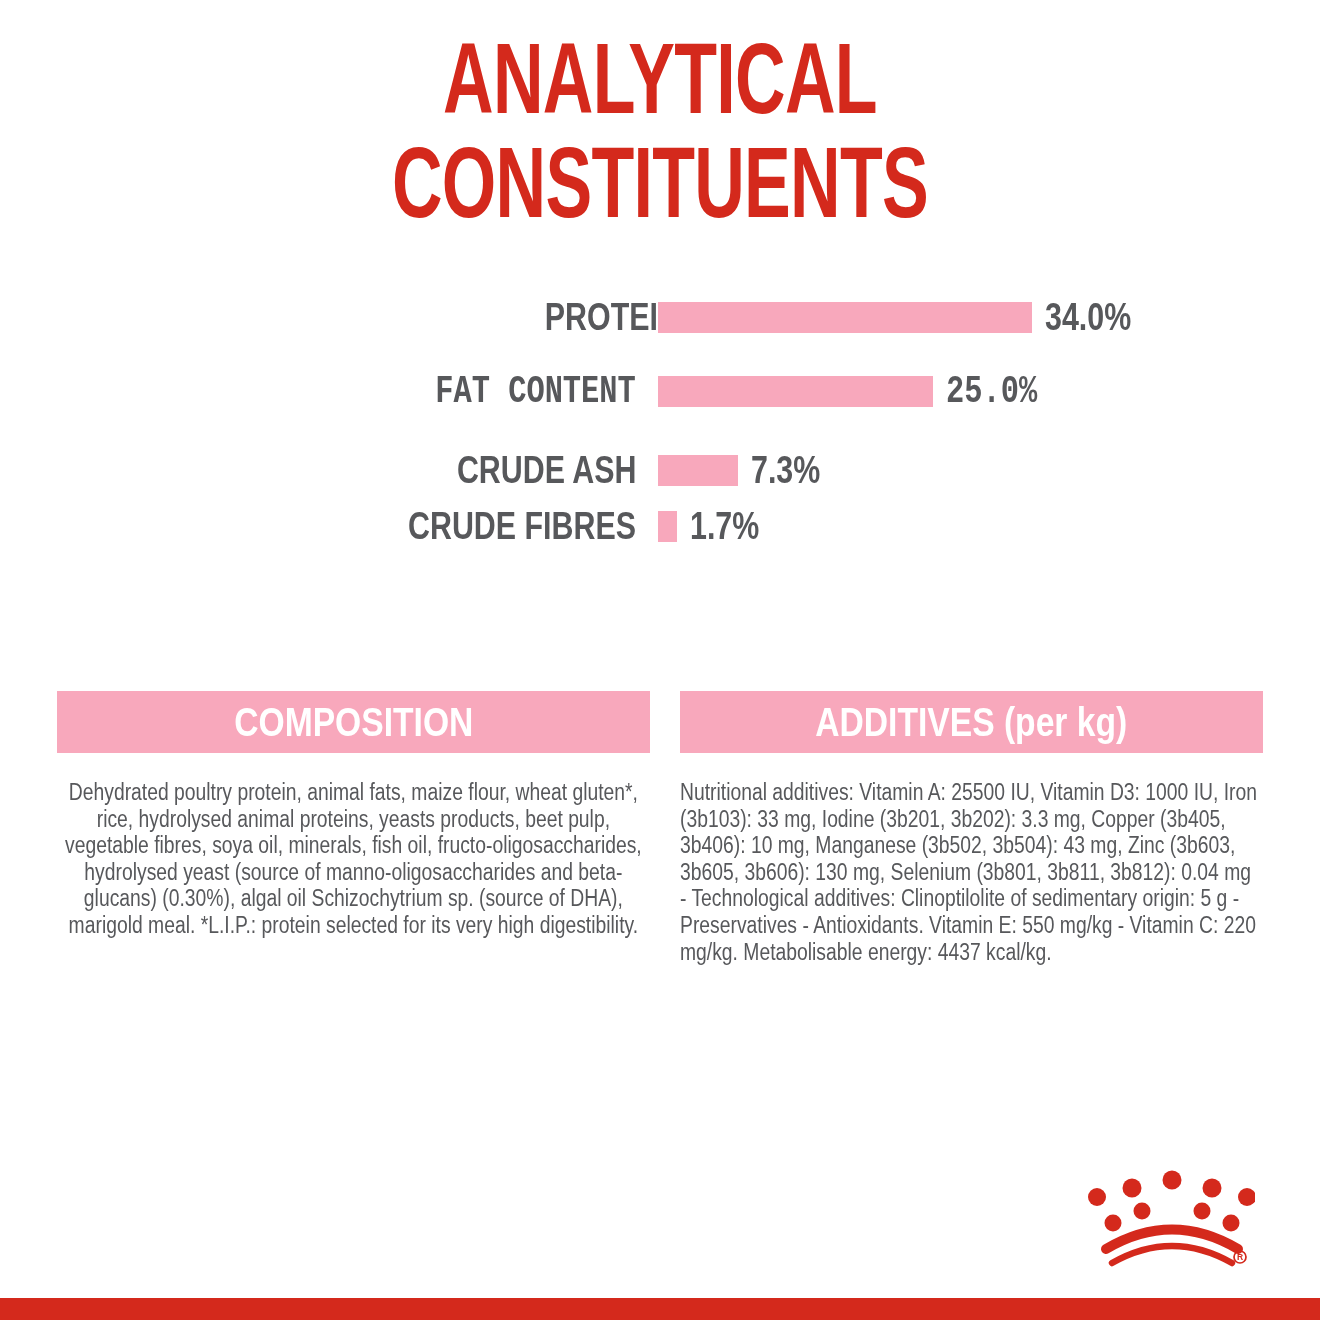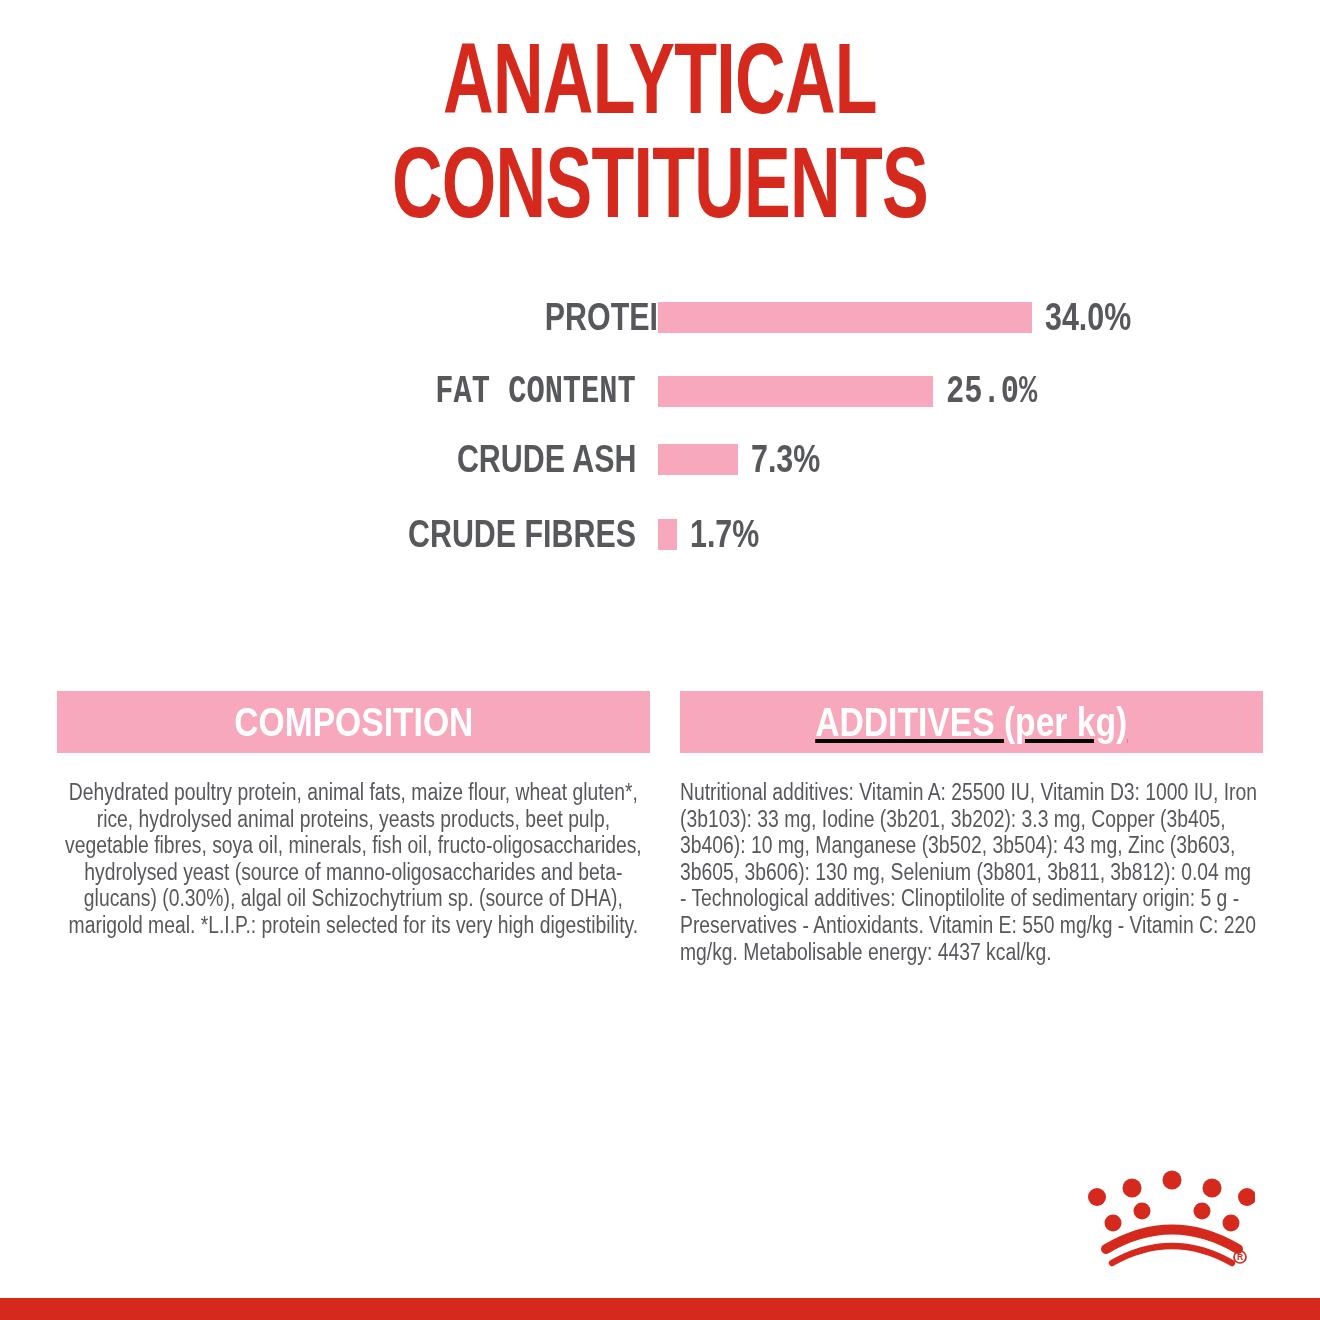--- a/index.html
+++ b/index.html
@@ -52,21 +52,21 @@
     height:31px; line-height:31px;
     font-size:38px; font-weight:bold; color:var(--gray);
     white-space:nowrap;
     transform:scaleX(0.80);
     transform-origin:0 50%;
   }
 
   
   .section{position:absolute; top:691px;}
   .section.left{left:57px;  width:593px;text-align:center;}
-  .section.right{left:680px; width:583px;text-decoration:underline;}
+  .section.right{left:680px; width:583px;}
   .band{
     height:62px; width:100%;
     background:var(--pink);
     display:flex; align-items:center; justify-content:center;
   }
   .band-text{
     color:#ffffff; font-weight:bold; font-size:41px;
     white-space:nowrap;
     transform:scaleX(0.82);
     transform-origin:50% 50%;
@@ -103,26 +103,26 @@
       <div class="chart-row" style="top: 0px; padding-left: 44px;">
       <span class="bar-label">PROTEIN</span>
       <div class="bar" style="width: 374px; background: rgb(248, 168, 188);"></div>
       <span class="bar-value" style="left: 1045px;">34.0%</span>
     </div>
       <div class="chart-row" style="top: 73.75px; font-family: Liberation Mono, monospace;">
       <span class="bar-label">FAT CONTENT</span>
       <div class="bar" style="width: 275px; background: rgb(248, 168, 188);"></div>
       <span class="bar-value" style="left: 946px;">25.0%</span>
     </div>
-      <div class="chart-row" style="top: 142px;">
+      <div class="chart-row" style="top: 153px;">
       <span class="bar-label">CRUDE ASH</span>
       <div class="bar" style="width: 80.3px; background: rgb(248, 168, 188);"></div>
       <span class="bar-value" style="left: 751.3px;">7.3%</span>
     </div>
-      <div class="chart-row" style="top: 217px;">
+      <div class="chart-row" style="top: 209px;">
       <span class="bar-label">CRUDE FIBRES</span>
       <div class="bar" style="width: 18.7px; background: rgb(248, 168, 188);"></div>
       <span class="bar-value" style="left: 689.7px;">1.7%</span>
     </div>
     </div>
 
   <section class="section left">
     <div class="band">
       <span class="band-text">COMPOSITION</span>
     </div>

